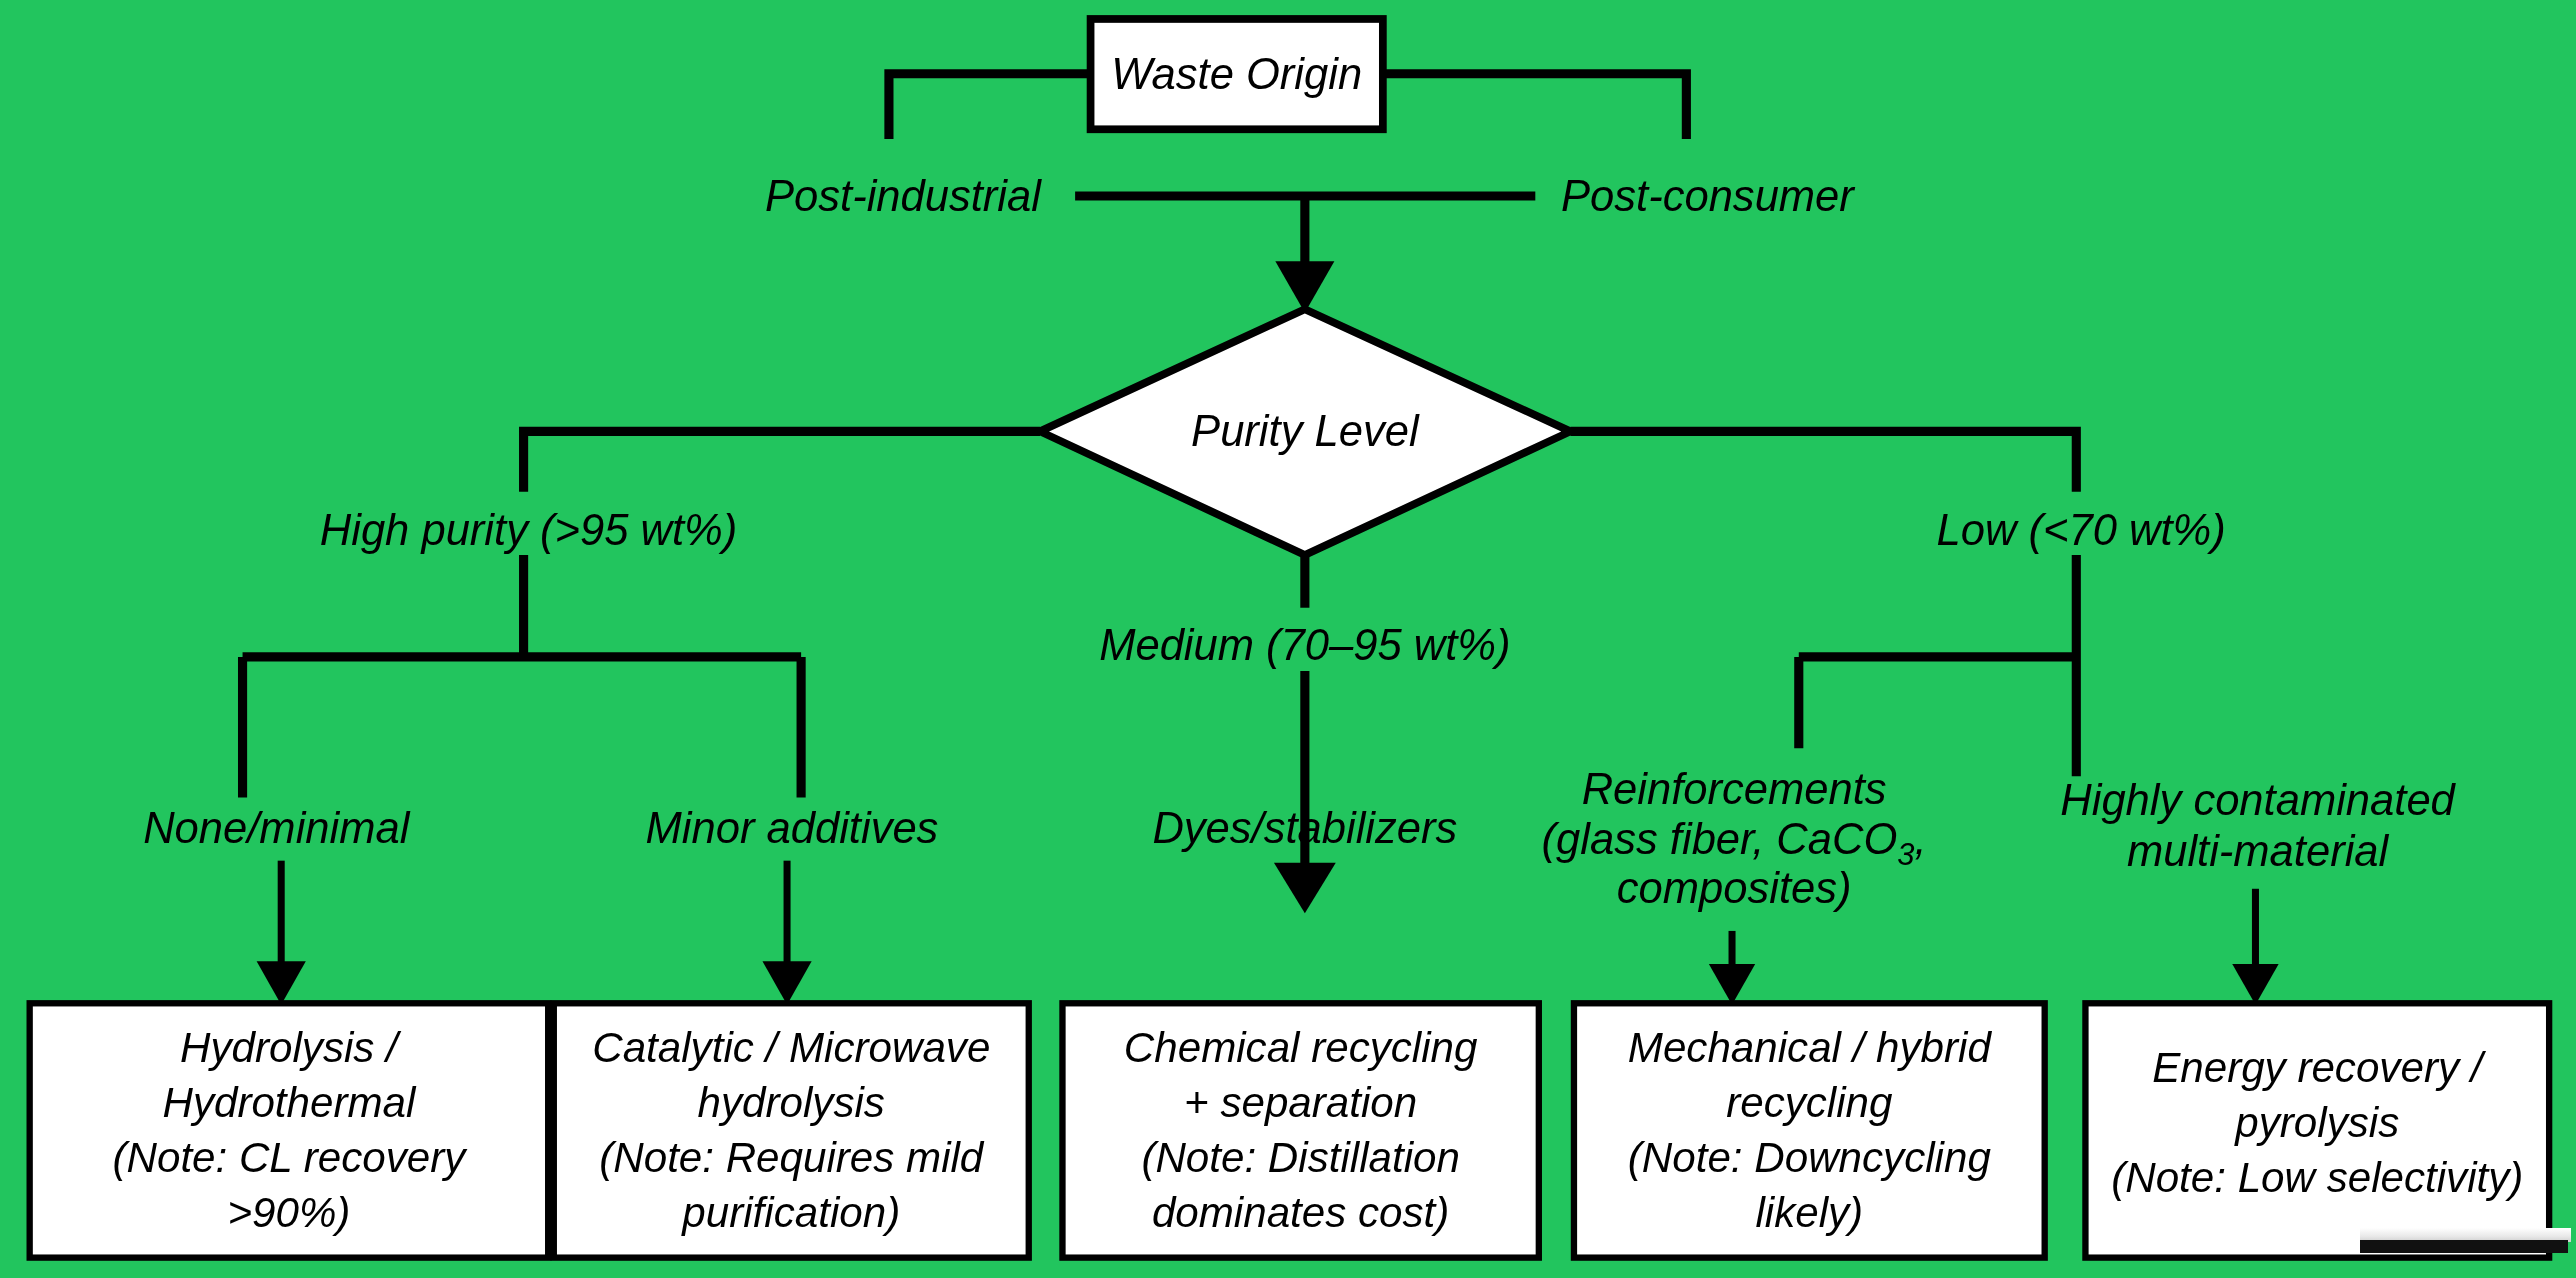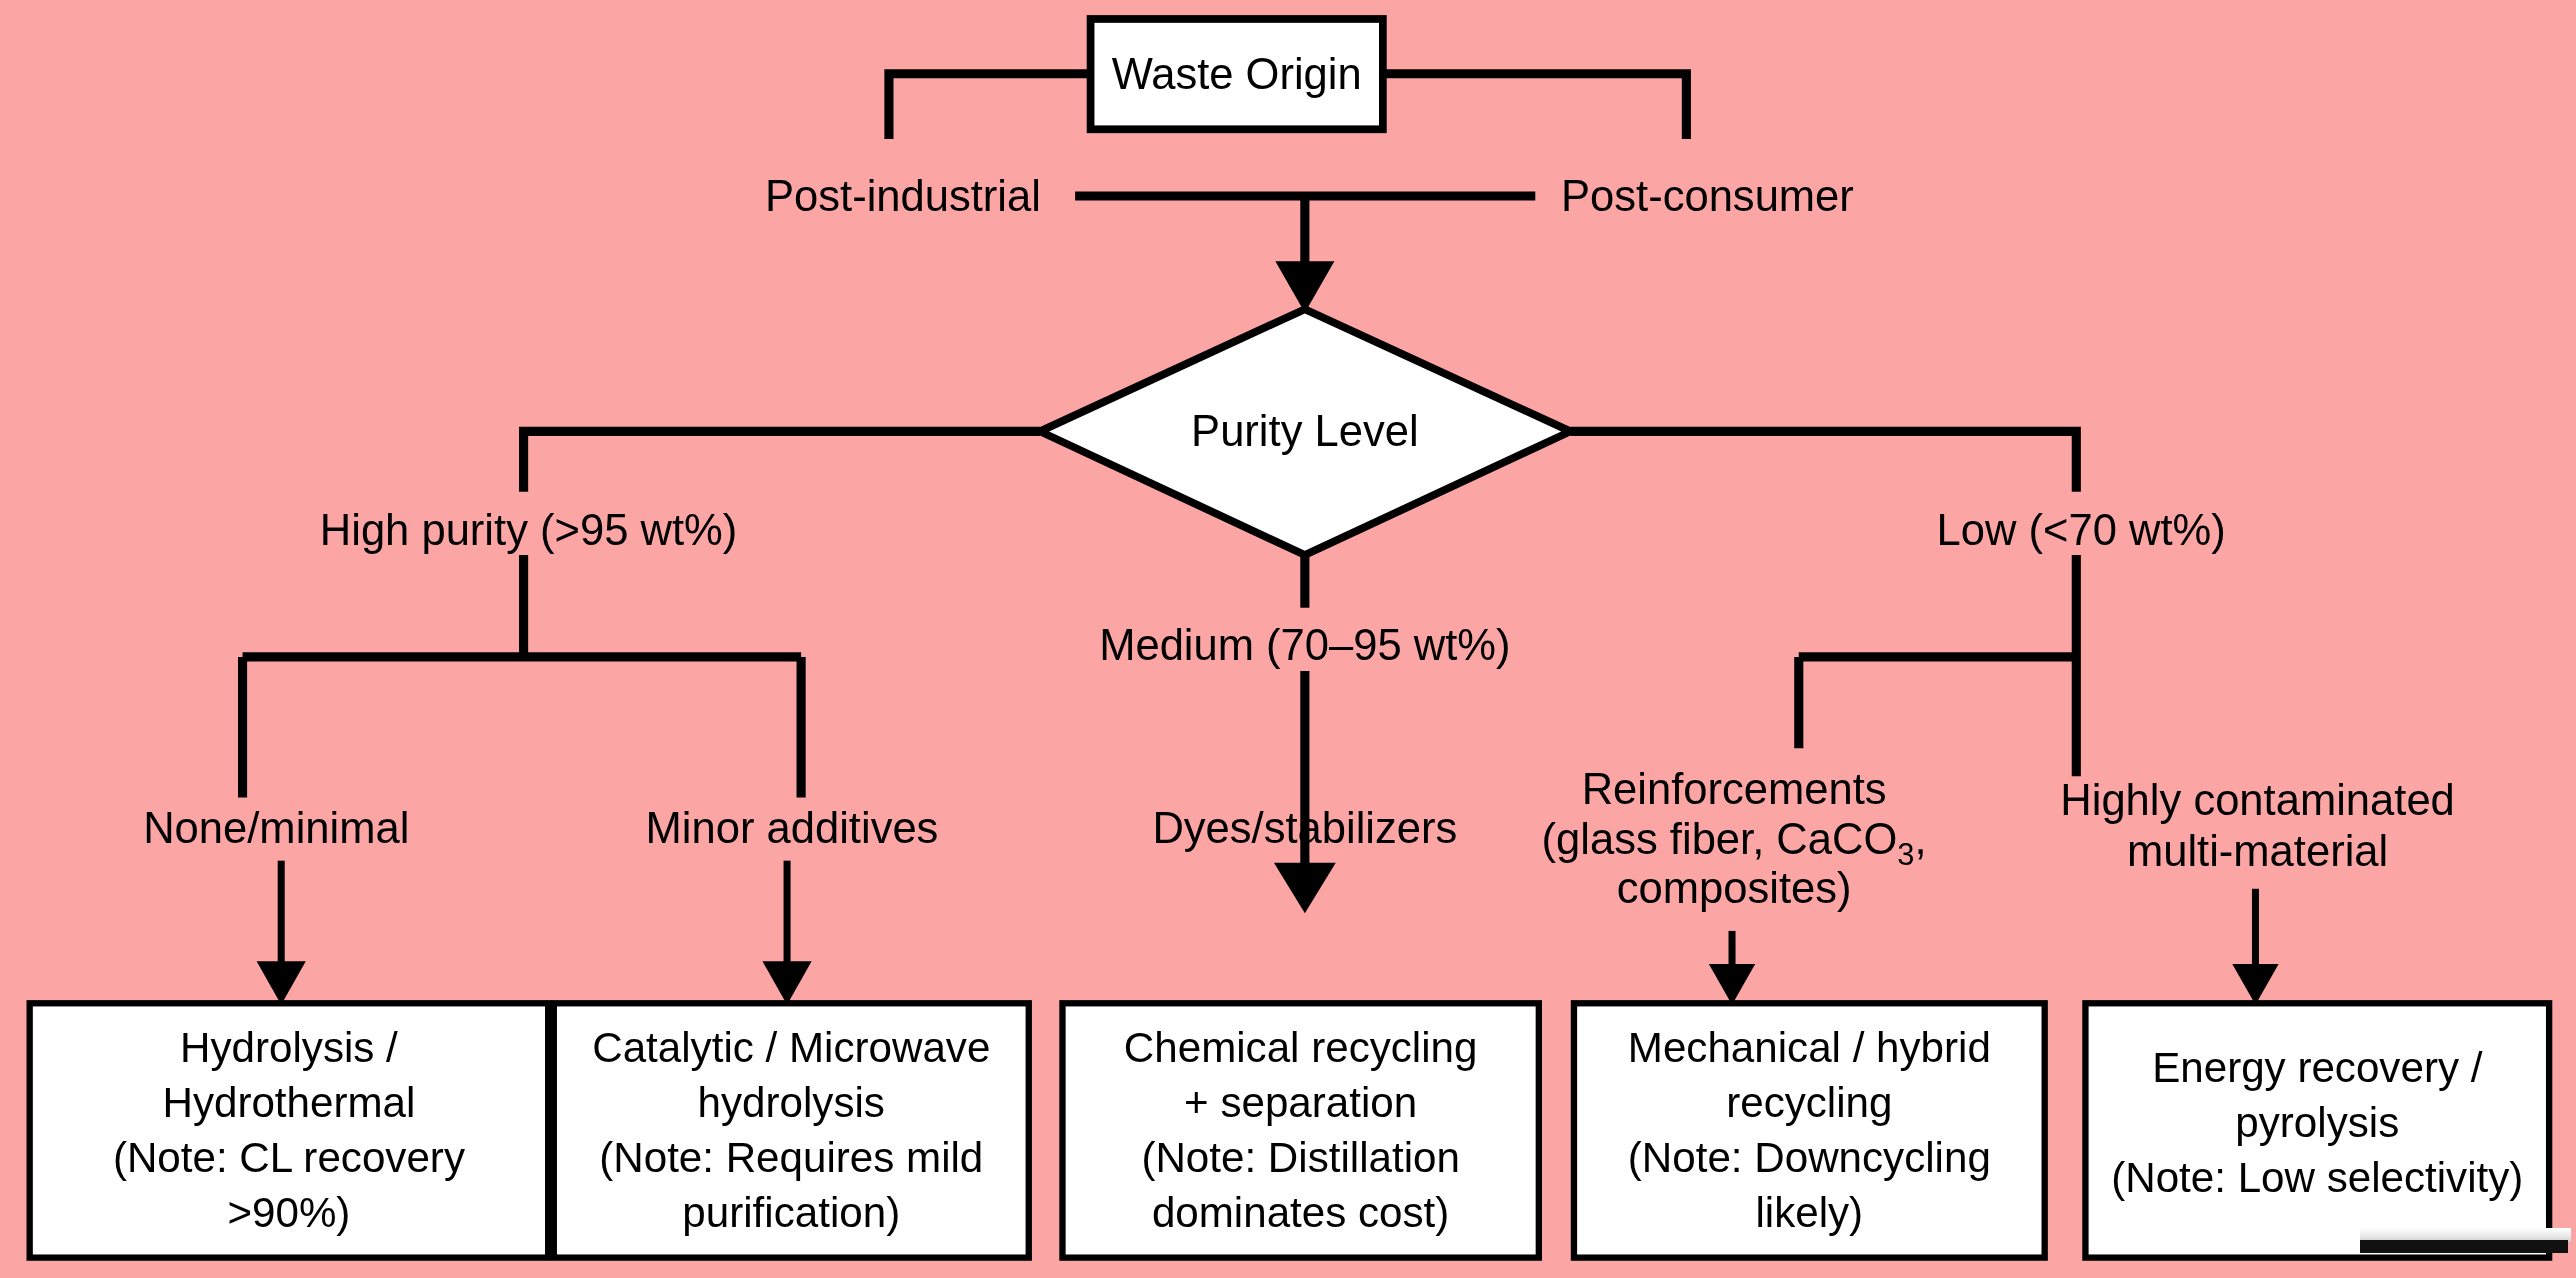--- a/index.html
+++ b/index.html
@@ -4,23 +4,24 @@
 <style>
   html, body {
     margin: 0;
     padding: 0;
     background: #ffffff;
   }
   #stage {
     position: relative;
     width: 2576px;
     height: 1278px;
-    background: #fca5a5;
+    background: #22c55e;
     font-family: "Liberation Sans", sans-serif;
     overflow: hidden;
+    font-style: italic;
   }
   svg#flow {
     position: absolute;
     inset: 0;
     width: 2576px;
     height: 1278px;
     display: block;
   }
   .shape-stroke {
     fill: #ffffff;

